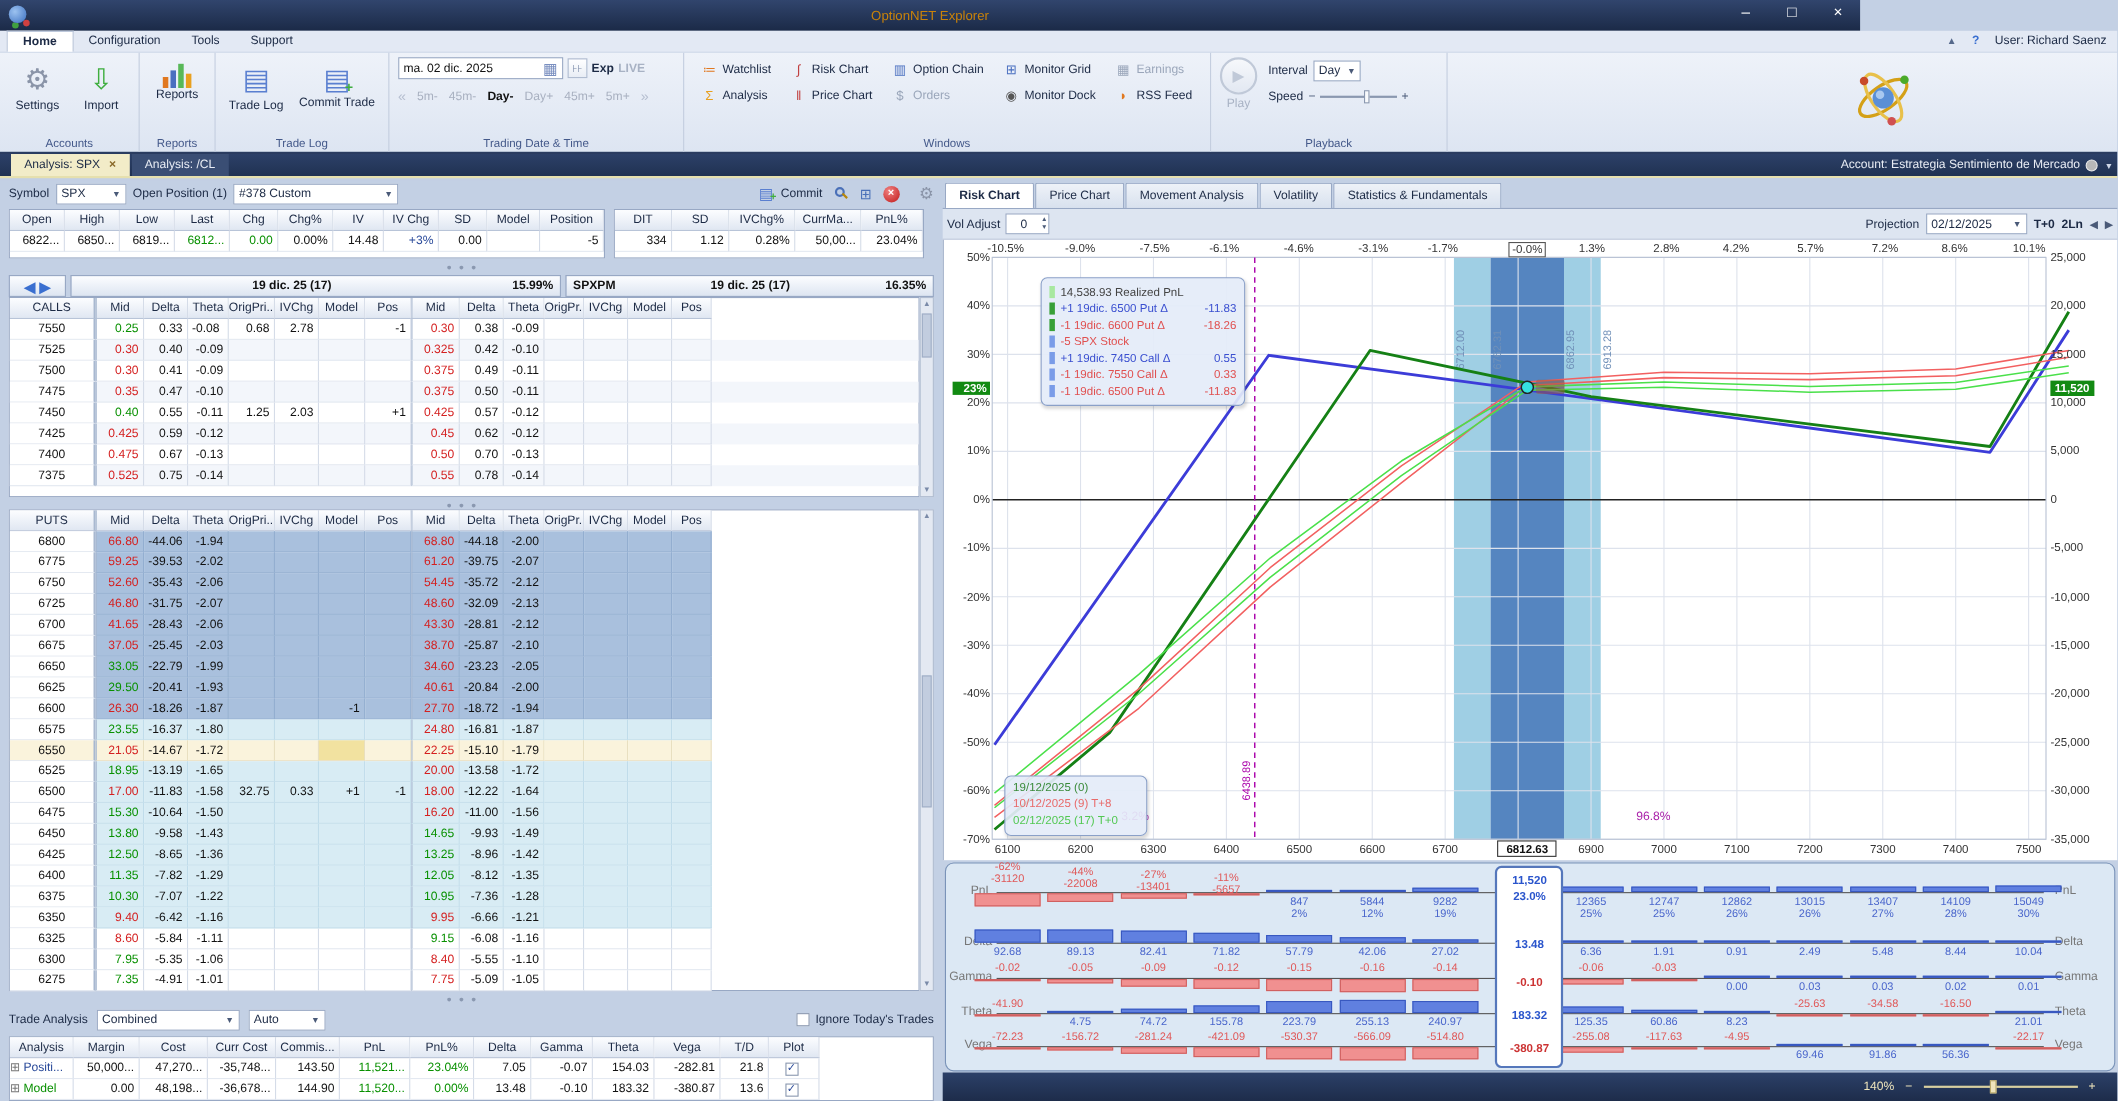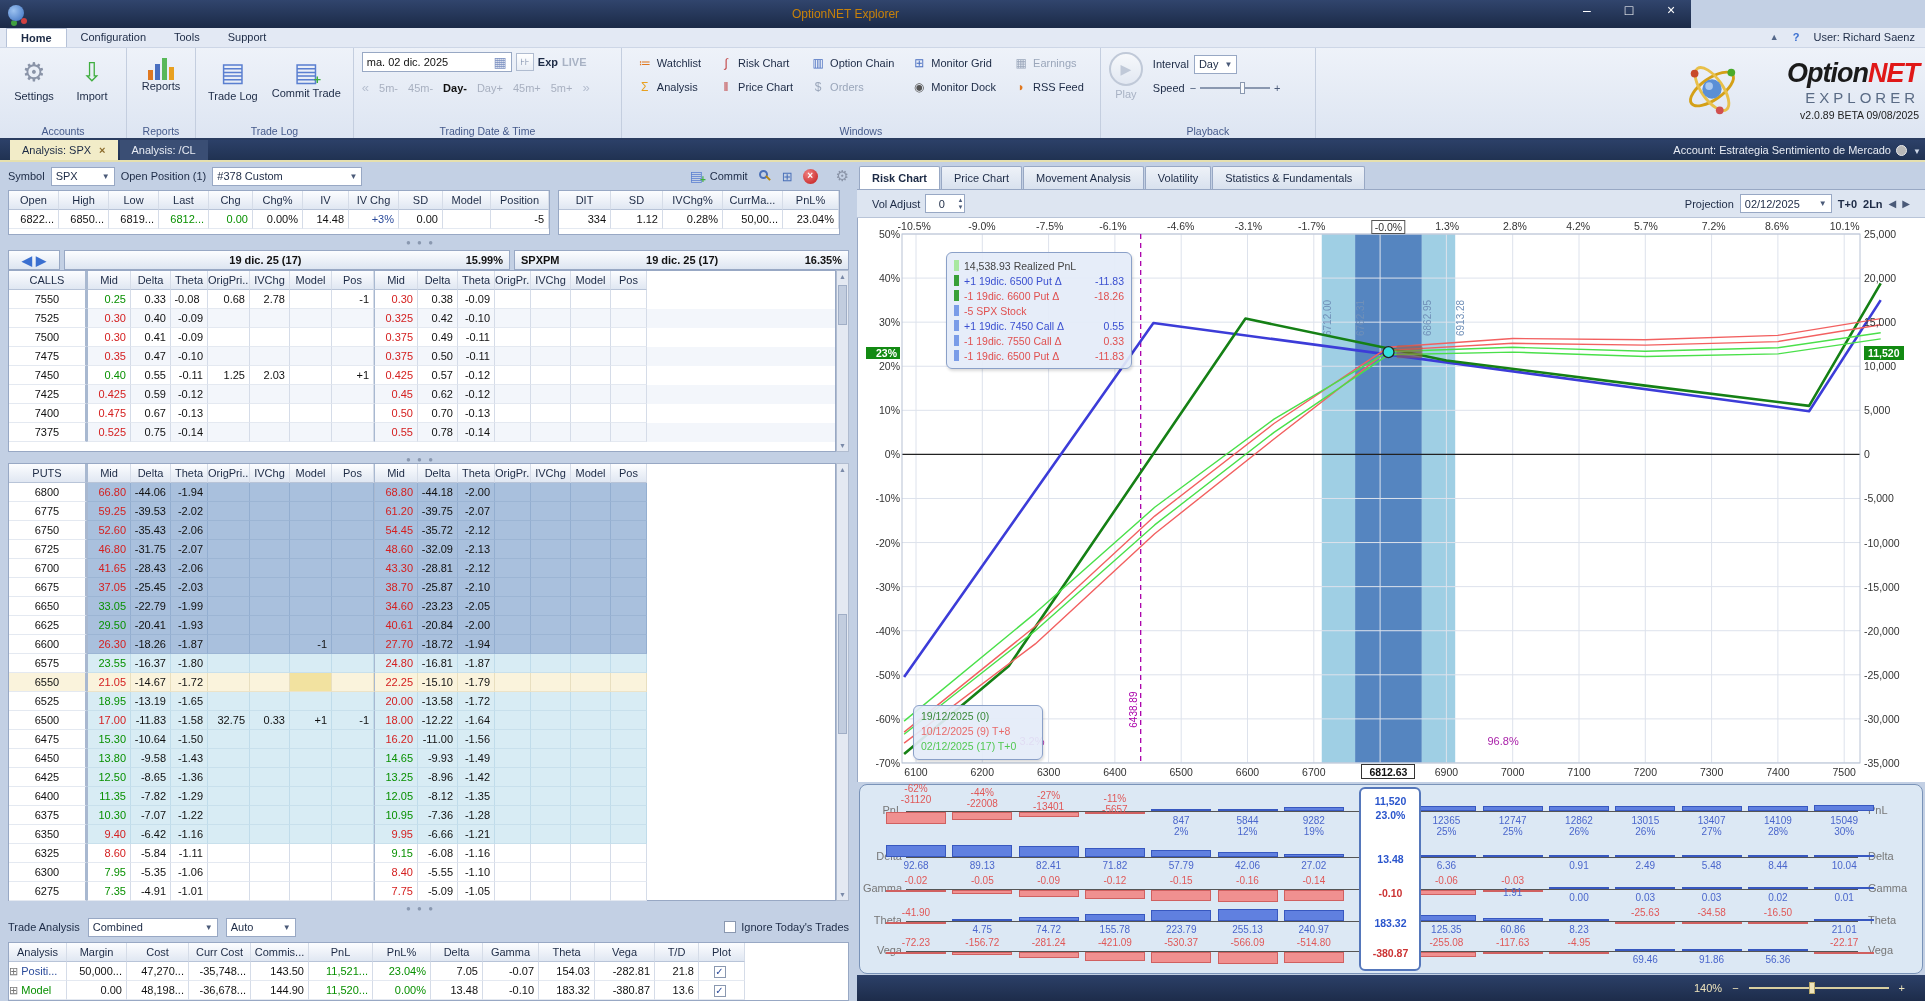--- a/index.html
+++ b/index.html
@@ -107,21 +107,21 @@
 .sthumb{position:absolute;left:1px;width:9px;background:#c2cddf;border:1px solid #a0aec6}
 
 #tabar{position:absolute;left:8px;top:750px;width:841px;height:26px;display:flex;align-items:center;gap:8px;color:#1c2a45}
 .checkbox{width:12px;height:12px;border:1px solid #8a98b0;background:#fff;display:inline-block;text-align:center;line-height:10px;color:#2a4a9a;font-size:10px}
 #tatable .cc{height:19px}
 
 #right{position:absolute;left:857px;top:162px;width:1068px;height:839px;background:#c3d0e4}
 #rtabs{position:absolute;left:0;top:0;width:1068px;height:28px;background:#c3d0e4;display:flex;align-items:flex-end;padding-left:2px;gap:1px;border-bottom:1px solid #98a8c4}
 .rtab{padding:5px 12px;border:1px solid #98a8c4;border-bottom:none;background:linear-gradient(#eef2f8,#d8e1ee);color:#1c2a45;border-radius:2px 2px 0 0}
 .rtab.active{background:#fff;font-weight:bold}
-#rctrl{position:absolute;left:0;top:28px;width:1068px;height:28px;background:#dde5f1;border-bottom:1px solid #b8c4d8;display:flex;align-items:center;padding:0 15px;gap:5px;color:#1c2a45}
+#rctrl{position:absolute;left:0;top:28px;width:1068px;height:28px;background:#dde5f1;border-bottom:1px solid #b8c4d8;display:flex;align-items:center;padding:0 4px;gap:5px;color:#1c2a45}
 .spin{background:#fff;border:1px solid #98a8c4;height:19px;width:40px;display:flex;align-items:center}
 .spin .v{flex:1;text-align:center}
 .spinbtns{display:flex;flex-direction:column;font-size:6px;color:#4a5a78;line-height:7px;padding-right:1px}
 #projwrap{margin-left:auto;display:flex;align-items:center;gap:6px}
 #chart{position:absolute;left:0;top:56px;width:1068px;height:564px;background:#fff;border-left:1px solid #98a8c4}
 .tpct{position:absolute;top:2px;transform:translateX(-50%);color:#333;font-size:10.5px}
 .tpct0{border:1px solid #555;background:#fff;padding:0 2px}
 .yl{position:absolute;width:38px;text-align:right;color:#333;font-size:10.5px;transform:translateY(-50%)}
 .ylb{background:#128a12;color:#fff;padding:0 3px;font-weight:bold;transform:translateY(-50%)}
 .yr{position:absolute;left:1006px;color:#333;font-size:10.5px;transform:translateY(-50%)}
@@ -331,25 +331,20 @@
 <div id="logo">
   <svg id="atom" viewBox="0 0 60 60">
     <ellipse cx="30" cy="30" rx="26" ry="11" fill="none" stroke="#d4a017" stroke-width="3" transform="rotate(-35 30 30)"></ellipse>
     <ellipse cx="30" cy="30" rx="26" ry="11" fill="none" stroke="#e8c04a" stroke-width="3" transform="rotate(55 30 30)"></ellipse>
     <circle cx="30" cy="30" r="10" fill="#5a8fd6"></circle>
       <circle cx="27" cy="27" r="4" fill="#a8c8f0"></circle>
     <circle cx="12" cy="14" r="4" fill="#c84a2a"></circle>
       <circle cx="50" cy="13" r="4" fill="#4aaa2a"></circle>
       <circle cx="38" cy="52" r="4" fill="#d05050"></circle>
   </svg>
-  <div id="logotxt">
-    <div class="lg1"><span>Option</span><b>NET</b></div>
-    <div class="lg2">EXPLORER</div>
-    <div class="lgv">v2.0.89 BETA 09/08/2025</div>
-  </div>
 </div>
 
 <div id="tabstrip">
   <div class="atabs" id="atabs">
       <div class="atab active">
         <span>Analysis: SPX</span>
         <span class="closex">×</span>
       </div>
       <div class="atab">
         <span>Analysis: /CL</span>
@@ -1294,21 +1289,21 @@
       <div class="glab pos" style="left: 254.9px; top: 75px;">71.82</div>
       <div class="gbar pos" style="left: 291.2px; width: 60px; height: 7.48252px; top: 64.5175px;"></div>
       <div class="glab pos" style="left: 321.2px; top: 75px;">57.79</div>
       <div class="gbar pos" style="left: 357.5px; width: 60px; height: 5.44584px; top: 66.5542px;"></div>
       <div class="glab pos" style="left: 387.5px; top: 75px;">42.06</div>
       <div class="gbar pos" style="left: 423.8px; width: 60px; height: 3.49849px; top: 68.5015px;"></div>
       <div class="glab pos" style="left: 453.8px; top: 75px;">27.02</div>
       <div class="gbar pos" style="left: 556.4px; width: 60px; height: 2px; top: 70px;"></div>
       <div class="glab pos" style="left: 586.4px; top: 75px;">6.36</div>
       <div class="gbar pos" style="left: 622.7px; width: 60px; height: 2px; top: 70px;"></div>
-      <div class="glab pos" style="left: 652.7px; top: 75px; margin-top: 27px;">1.91</div>
+      <div class="glab pos" style="left: 652.7px; top: 75px;">1.91</div>
       <div class="gbar pos" style="left: 689px; width: 60px; height: 2px; top: 70px;"></div>
       <div class="glab pos" style="left: 719px; top: 75px;">0.91</div>
       <div class="gbar pos" style="left: 755.3px; width: 60px; height: 2px; top: 70px;"></div>
       <div class="glab pos" style="left: 785.3px; top: 75px;">2.49</div>
       <div class="gbar pos" style="left: 821.6px; width: 60px; height: 2px; top: 70px;"></div>
       <div class="glab pos" style="left: 851.6px; top: 75px;">5.48</div>
       <div class="gbar pos" style="left: 887.9px; width: 60px; height: 2px; top: 70px;"></div>
       <div class="glab pos" style="left: 917.9px; top: 75px;">8.44</div>
       <div class="gbar pos" style="left: 954.2px; width: 60px; height: 2px; top: 70px;"></div>
       <div class="glab pos" style="left: 984.2px; top: 75px;">10.04</div>

